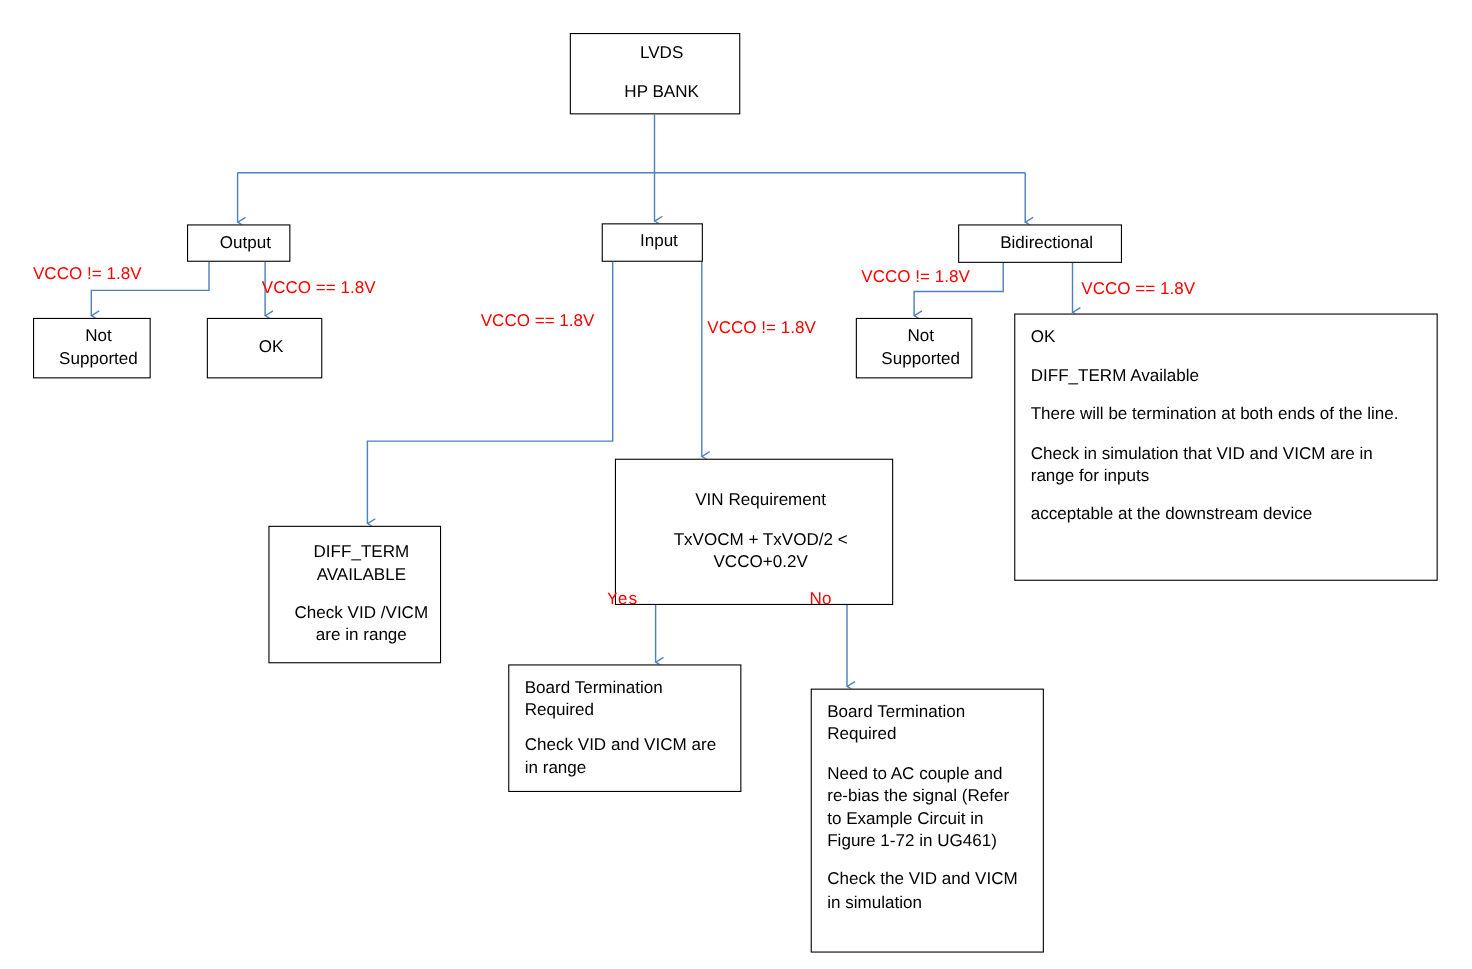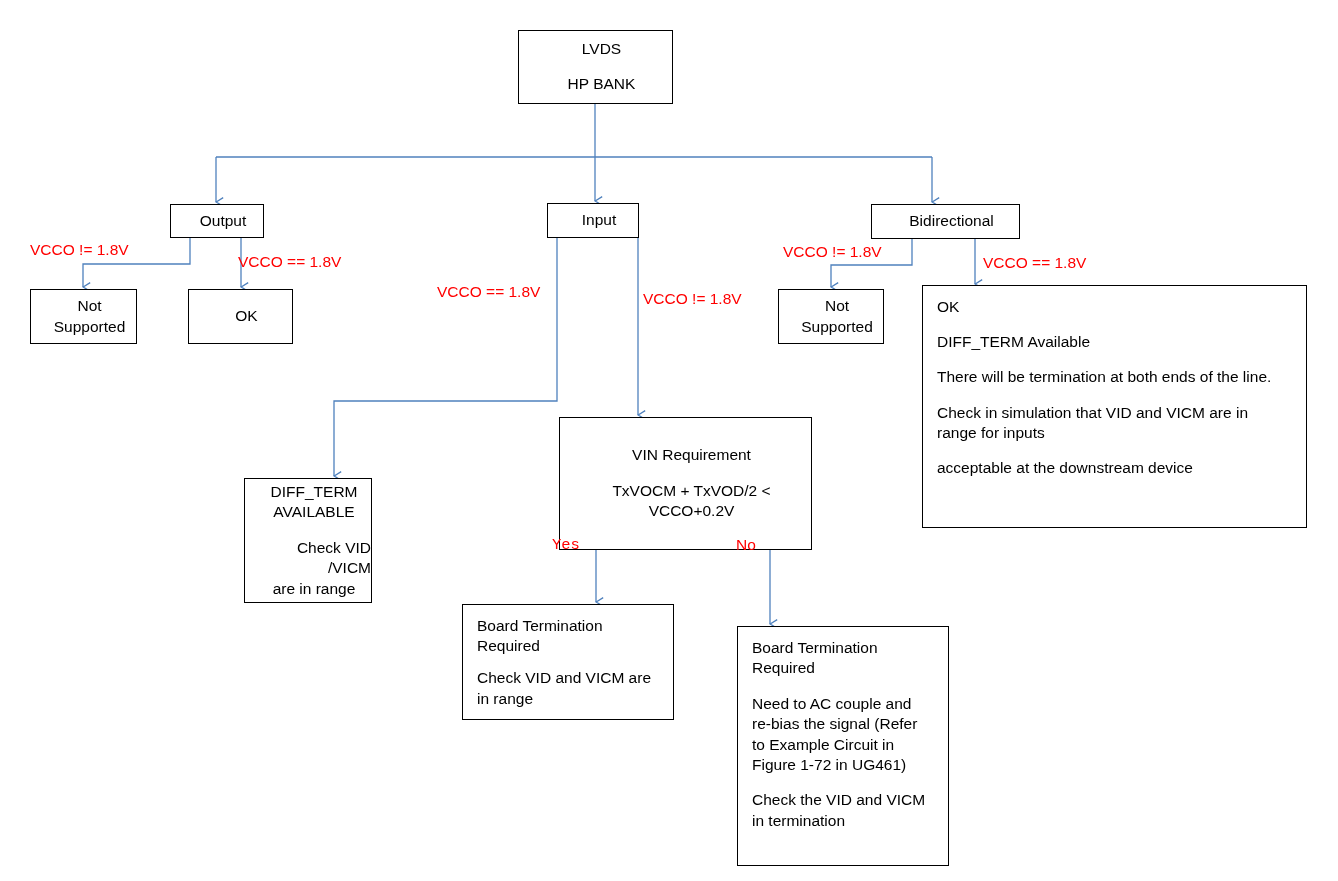--- a/index.html
+++ b/index.html
@@ -34,21 +34,21 @@
     background: #ffffff;
     font-size: 15.5px;
     line-height: 1.32;
     color: #000000;
   }
   .node.center {
     display: flex;
     flex-direction: column;
     align-items: center;
     justify-content: center;
-    text-align: right;
+    text-align: center;
     padding-left: 12px;
   }
   .node.left {
     display: flex;
     flex-direction: column;
     justify-content: flex-start;
     text-align: left;
     padding: 11px 12px 10px 14px;
   }
   .node .line {
@@ -145,21 +145,21 @@
     <span class="line">DIFF_TERM Available</span>
     <span class="gap"></span>
     <span class="line">There will be termination at both ends of the line.</span>
     <span class="gap"></span>
     <span class="line">Check in simulation that VID and VICM are in</span>
     <span class="line">range for inputs</span>
     <span class="gap"></span>
     <span class="line">acceptable at the downstream device</span>
   </div>
 
-  <div class="node center" style="left:244px; top:478px; width:128px; height:125px;">
+  <div class="node center" style="left:244px; top:478px; width:157px; height:125px;">
     <span class="line">DIFF_TERM</span>
     <span class="line">AVAILABLE</span>
     <span class="gap"></span>
     <span class="line">Check VID /VICM</span>
     <span class="line">are in range</span>
   </div>
 
   <div class="node center" style="left:559px; top:417px; width:253px; height:133px;">
     <span class="line">VIN Requirement</span>
     <span class="gap"></span>
@@ -178,21 +178,21 @@
   <div class="node left" style="left:737px; top:626px; width:212px; height:240px;">
     <span class="line">Board Termination</span>
     <span class="line">Required</span>
     <span class="gap"></span>
     <span class="line">Need to AC couple and</span>
     <span class="line">re-bias the signal (Refer</span>
     <span class="line">to Example Circuit in</span>
     <span class="line">Figure 1-72 in UG461)</span>
     <span class="gap"></span>
     <span class="line">Check the VID and VICM</span>
-    <span class="line">in termination</span>
+    <span class="line">in simulation</span>
   </div>
 
   <div class="edge-label" style="left:30px; top:241px;">VCCO != 1.8V</div>
   <div class="edge-label" style="left:238px; top:253px;">VCCO == 1.8V</div>
 
   <div class="edge-label" style="left:437px; top:283px;">VCCO == 1.8V</div>
   <div class="edge-label" style="left:643px; top:290px;">VCCO != 1.8V</div>
 
   <div class="edge-label" style="left:783px; top:243px;">VCCO != 1.8V</div>
   <div class="edge-label" style="left:983px; top:254px;">VCCO == 1.8V</div>

